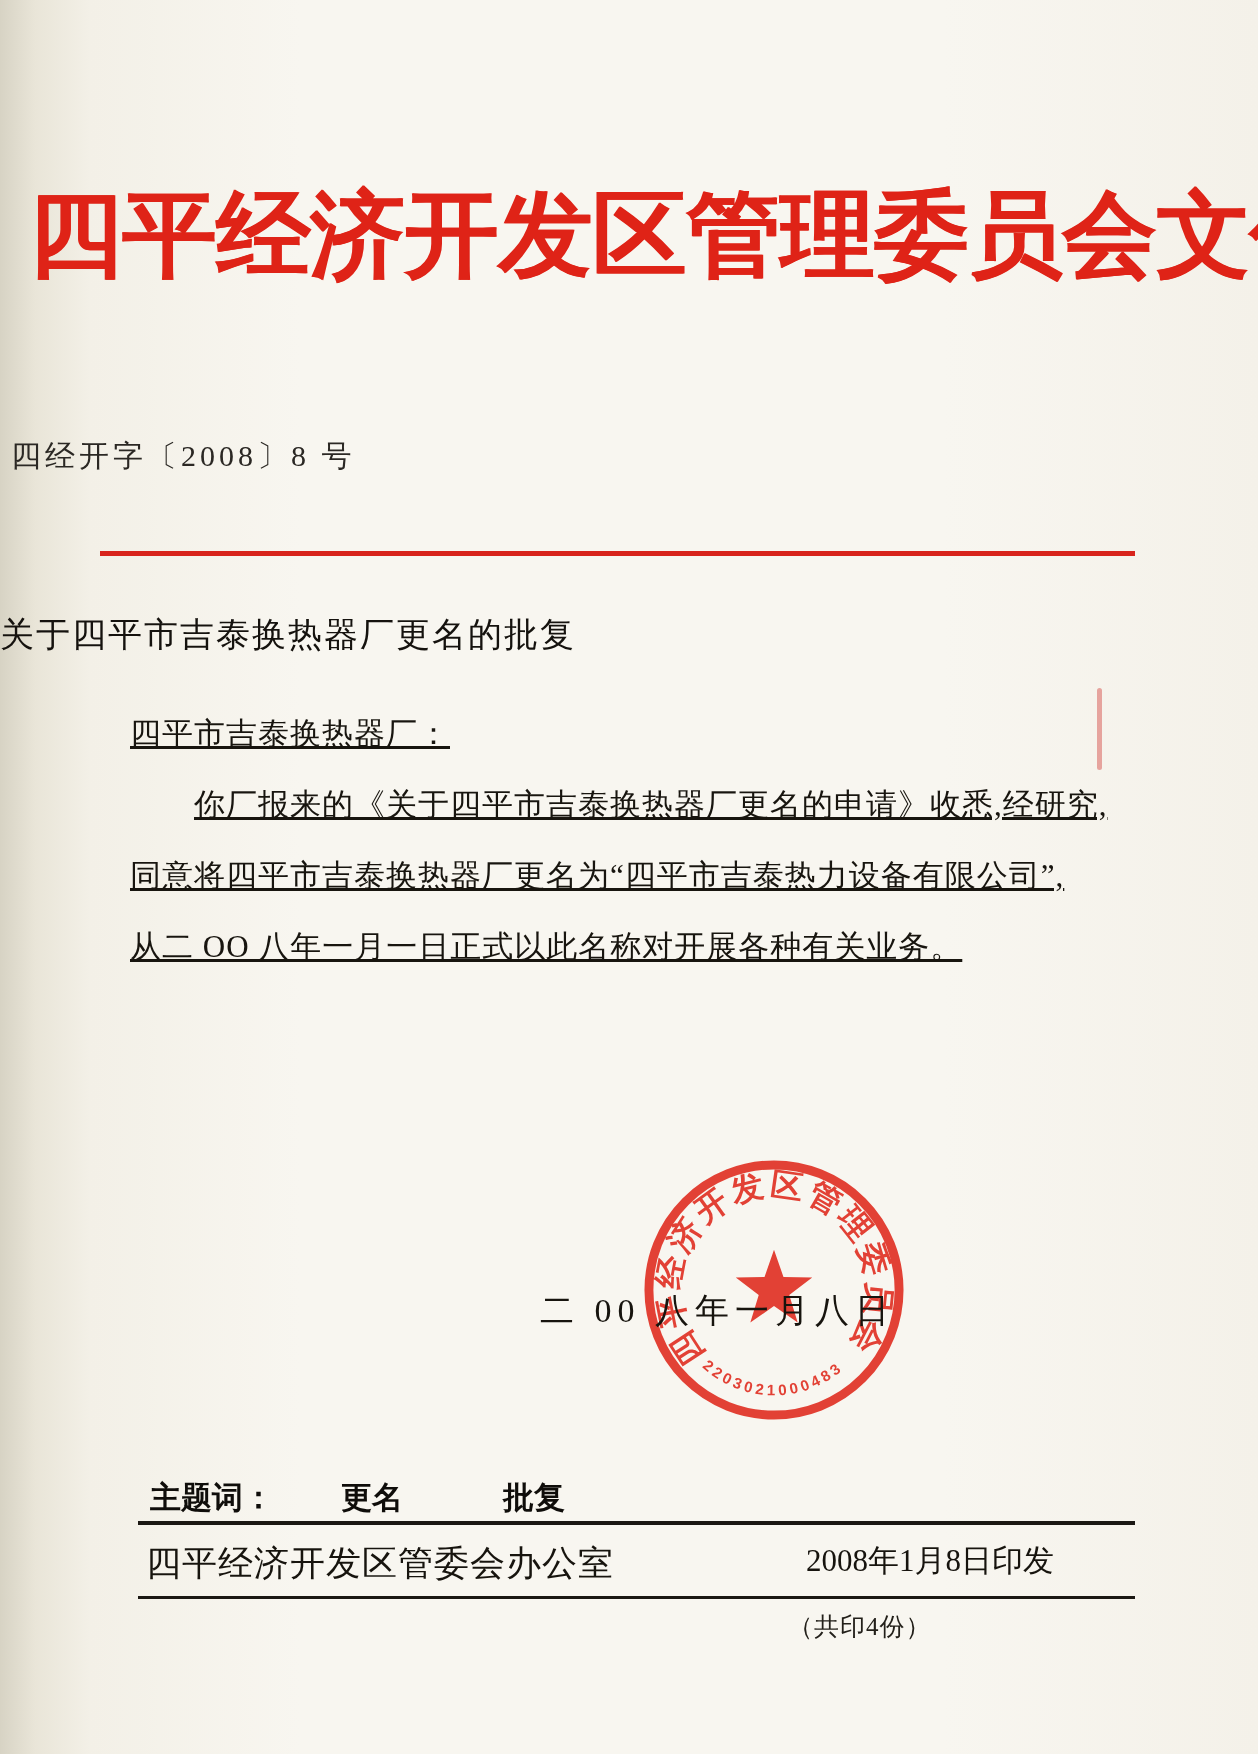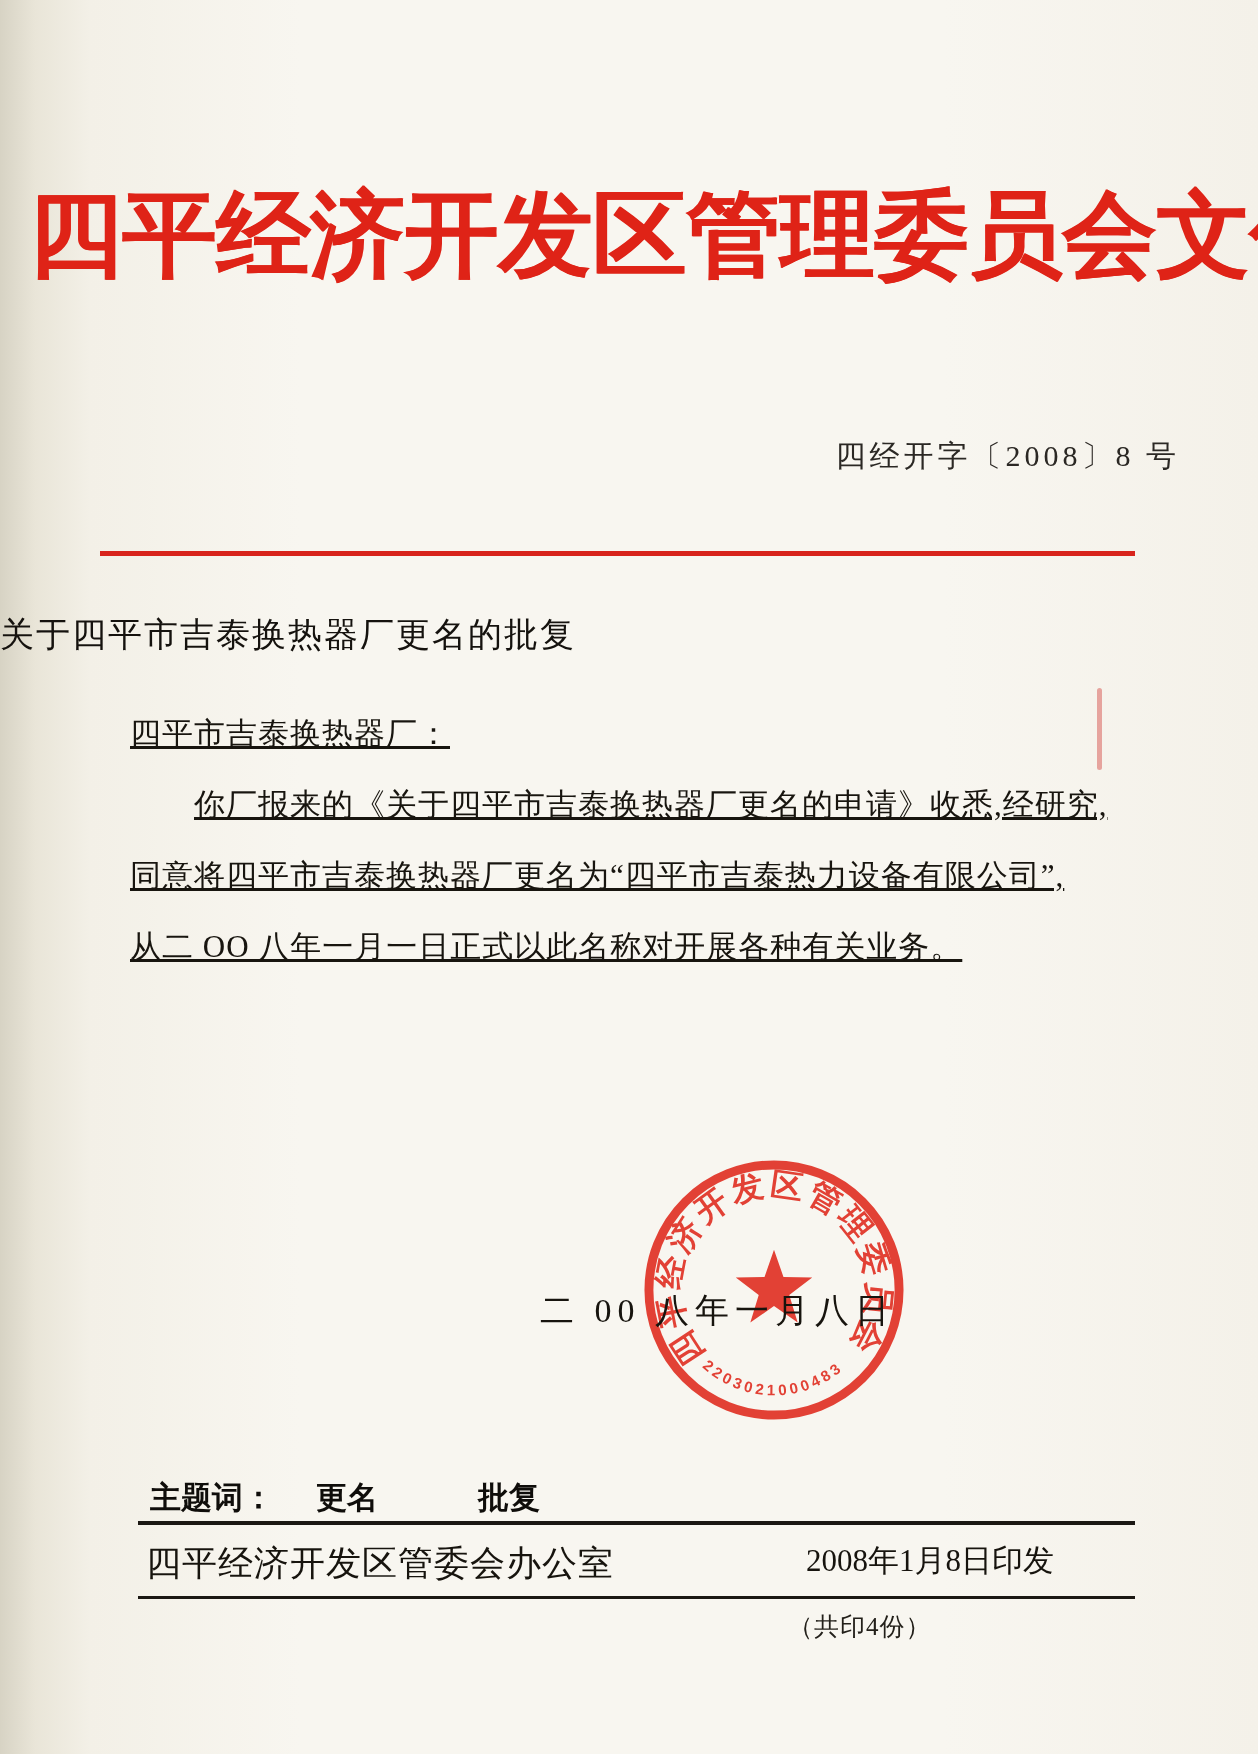--- a/index.html
+++ b/index.html
@@ -13,22 +13,22 @@
     background:linear-gradient(90deg,#d7d3c4 0px,#e9e5d8 35px,#f3f0e7 90px,#f8f6f0 300px,#f8f6f0 75%,#f4f1e9 100%);
   }
   .header-title {
     position:absolute; left:28px; top:172px; width:1080px; text-align:center;
     font-family:"Liberation Sans","DejaVu Sans",sans-serif;
     font-weight:900; font-size:94px; letter-spacing:0px; color:#df2317;
     white-space:nowrap;
     text-shadow:1px 0 0 #df2317;
   }
   .doc-number {
-    position:absolute; left:0; top:436px; width:1180px; text-align:right;
-    font-size:30px; color:#2b2824; letter-spacing:4px;
+    position:absolute; left:0; top:436px; width:1180px; text-align:left;
+    font-size:30px; color:#2b2824; letter-spacing:4px;padding-left:11px;
   }
   .red-rule { position:absolute; left:100px; top:551px; width:1035px; height:5px; background:#d8241c; }
   .doc-title {
     position:absolute; left:0; top:612px; width:1180px; text-align:left;
     font-family:"Liberation Sans","DejaVu Sans",sans-serif;
     font-weight:normal; font-size:34px; color:#15120e; letter-spacing:2px;
   }
   .body-text {
     position:absolute; left:130px; top:698px; width:980px;
     font-size:31px; line-height:71px; color:#18150f; letter-spacing:1px;
@@ -39,21 +39,21 @@
   .seal { position:absolute; left:640px; top:1156px; width:268px; height:268px; opacity:0.93; }
   .date-line {
     position:absolute; left:540px; top:1288px;
     font-size:34px; color:#17140e; letter-spacing:6px; white-space:nowrap;
   }
   .keywords-row {
     position:absolute; left:150px; top:1477px;
     font-family:"Liberation Sans","DejaVu Sans",sans-serif;
     font-weight:bold; font-size:31px; color:#0f0d0a;
   }
-  .keywords-row .kw0 { margin-left:42px;text-align:center; }
+  .keywords-row .kw0 { margin-left:67px;text-align:center; }
   .keywords-row .kw1 { margin-left:100px; }
   .black-rule-1 { position:absolute; left:138px; top:1521px; width:997px; height:4px; background:#1b1813; }
   .issuer {
     position:absolute; left:146px; top:1540px; font-size:35px; color:#17140e; letter-spacing:1px;
   }
   .print-date {
     position:absolute; left:806px; top:1540px; font-size:31px; color:#17140e;
   }
   .black-rule-2 { position:absolute; left:138px; top:1596px; width:997px; height:3px; background:#1b1813; }
   .copies-note {

